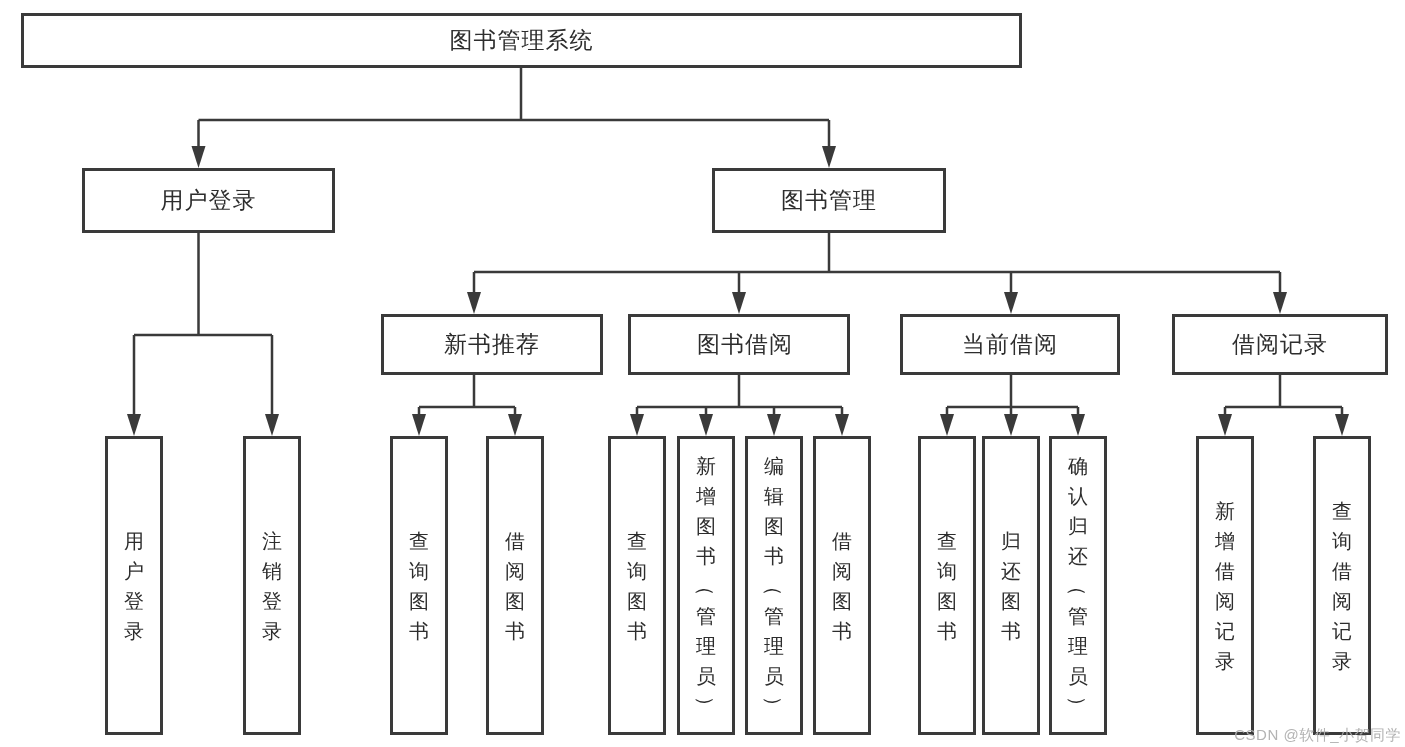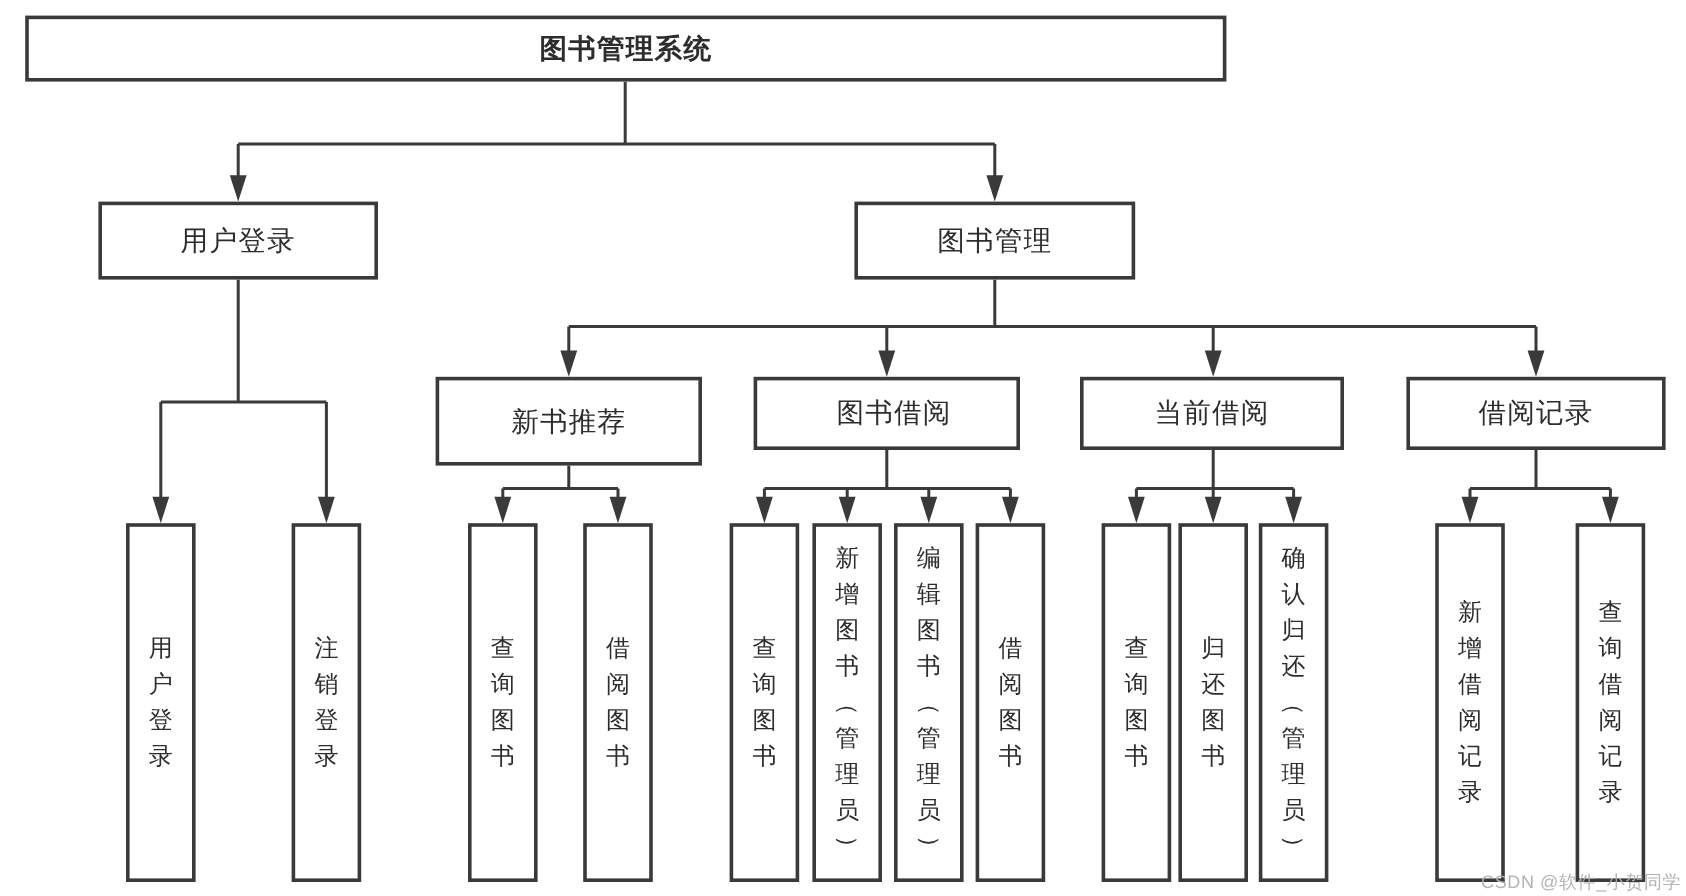--- a/index.html
+++ b/index.html
@@ -66,32 +66,32 @@
       <polygon points="767,414 781,414 774,436"></polygon>
       <polygon points="835,414 849,414 842,436"></polygon>
       <polygon points="940,414 954,414 947,436"></polygon>
       <polygon points="1004,414 1018,414 1011,436"></polygon>
       <polygon points="1071,414 1085,414 1078,436"></polygon>
       <polygon points="1218,414 1232,414 1225,436"></polygon>
       <polygon points="1335,414 1349,414 1342,436"></polygon>
     </g>
   </svg>
 
-  <div class="node hnode" style="left:21px;top:13px;width:1001px;height:55px;font-weight:bold;">
+  <div class="node hnode" style="left:21px;top:13px;width:1001px;height:55px;">
     <span>图书管理系统</span>
   </div>
 
-  <div class="node hnode" style="left:82px;top:168px;width:233px;height:65px;">
+  <div class="node hnode" style="left:82px;top:168px;width:253px;height:65px;">
     <span>用户登录</span>
   </div>
   <div class="node hnode" style="left:712px;top:168px;width:234px;height:65px;align-items:center;">
     <span>图书管理</span>
   </div>
 
-  <div class="node hnode" style="left:363px;top:314px;width:222px;height:74px;justify-content:center;">
+  <div class="node hnode" style="left:381px;top:314px;width:222px;height:61px;justify-content:center;">
     <span>新书推荐</span>
   </div>
   <div class="node hnode" style="left:628px;top:314px;width:222px;height:61px;padding-left:12px;">
     <span>图书借阅</span>
   </div>
   <div class="node hnode" style="left:1172px;top:314px;width:216px;height:61px;">
     <span>借阅记录</span>
   </div>
   <div class="node hnode" style="left:900px;top:314px;width:220px;height:61px;">
     <span>当前借阅</span>

